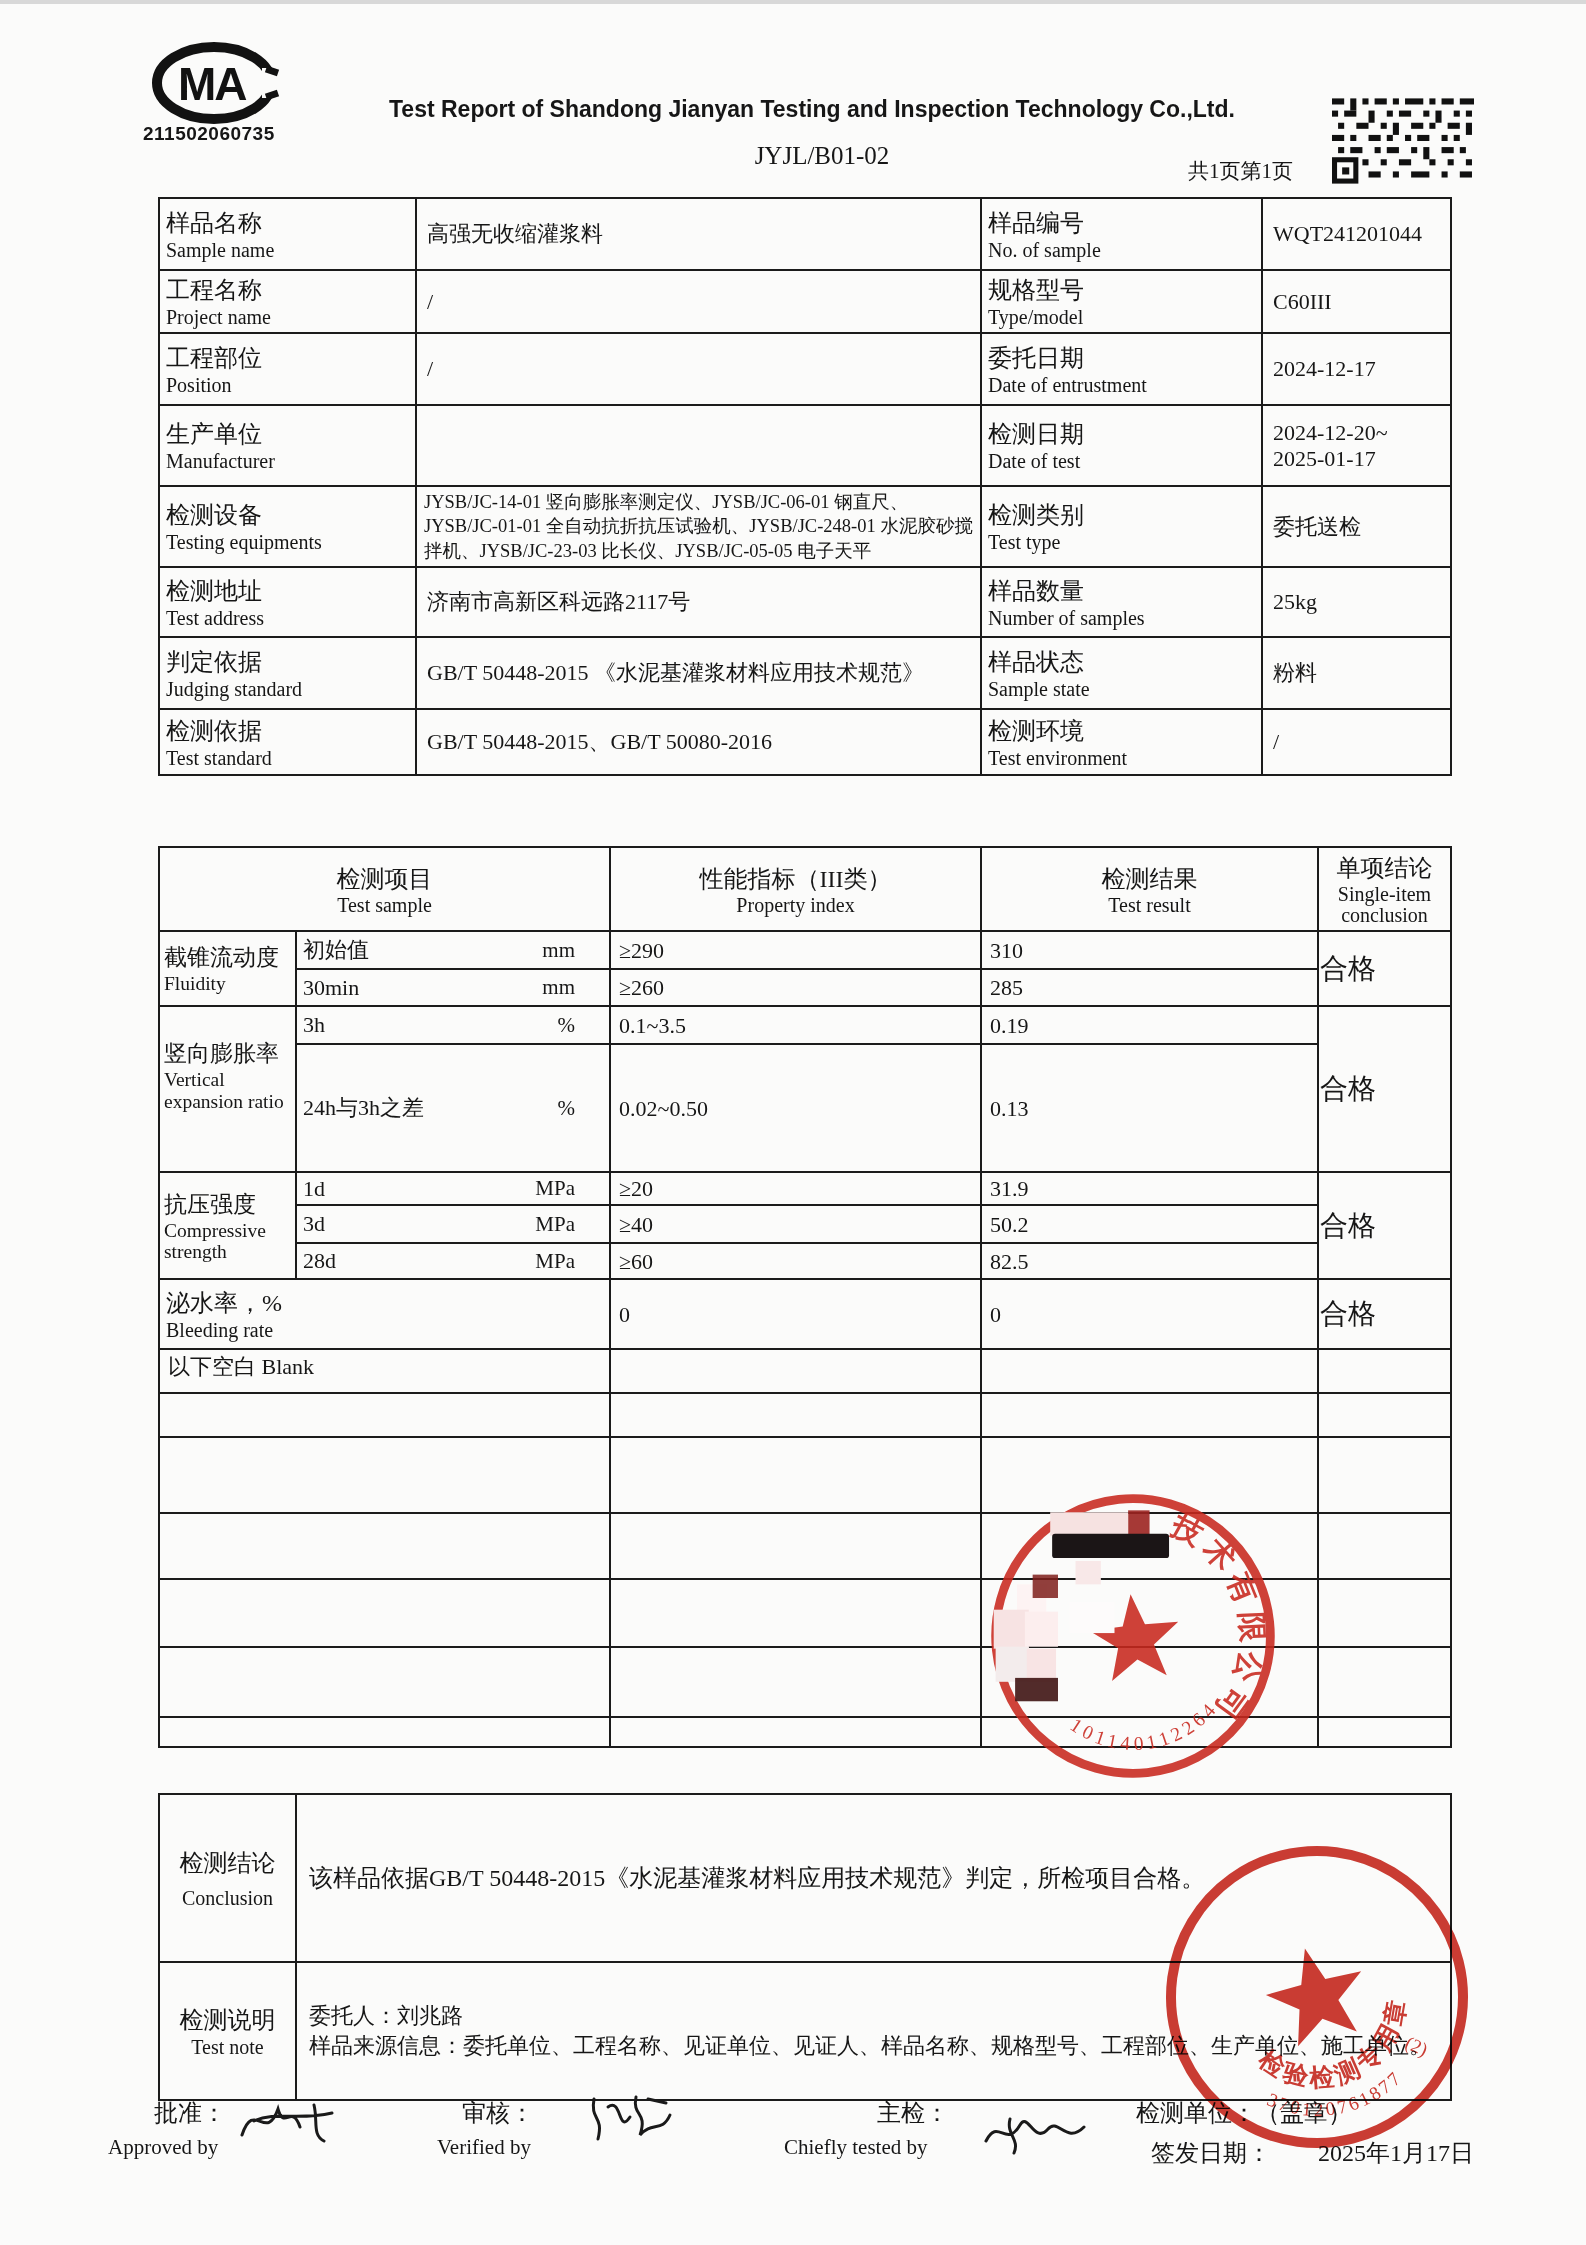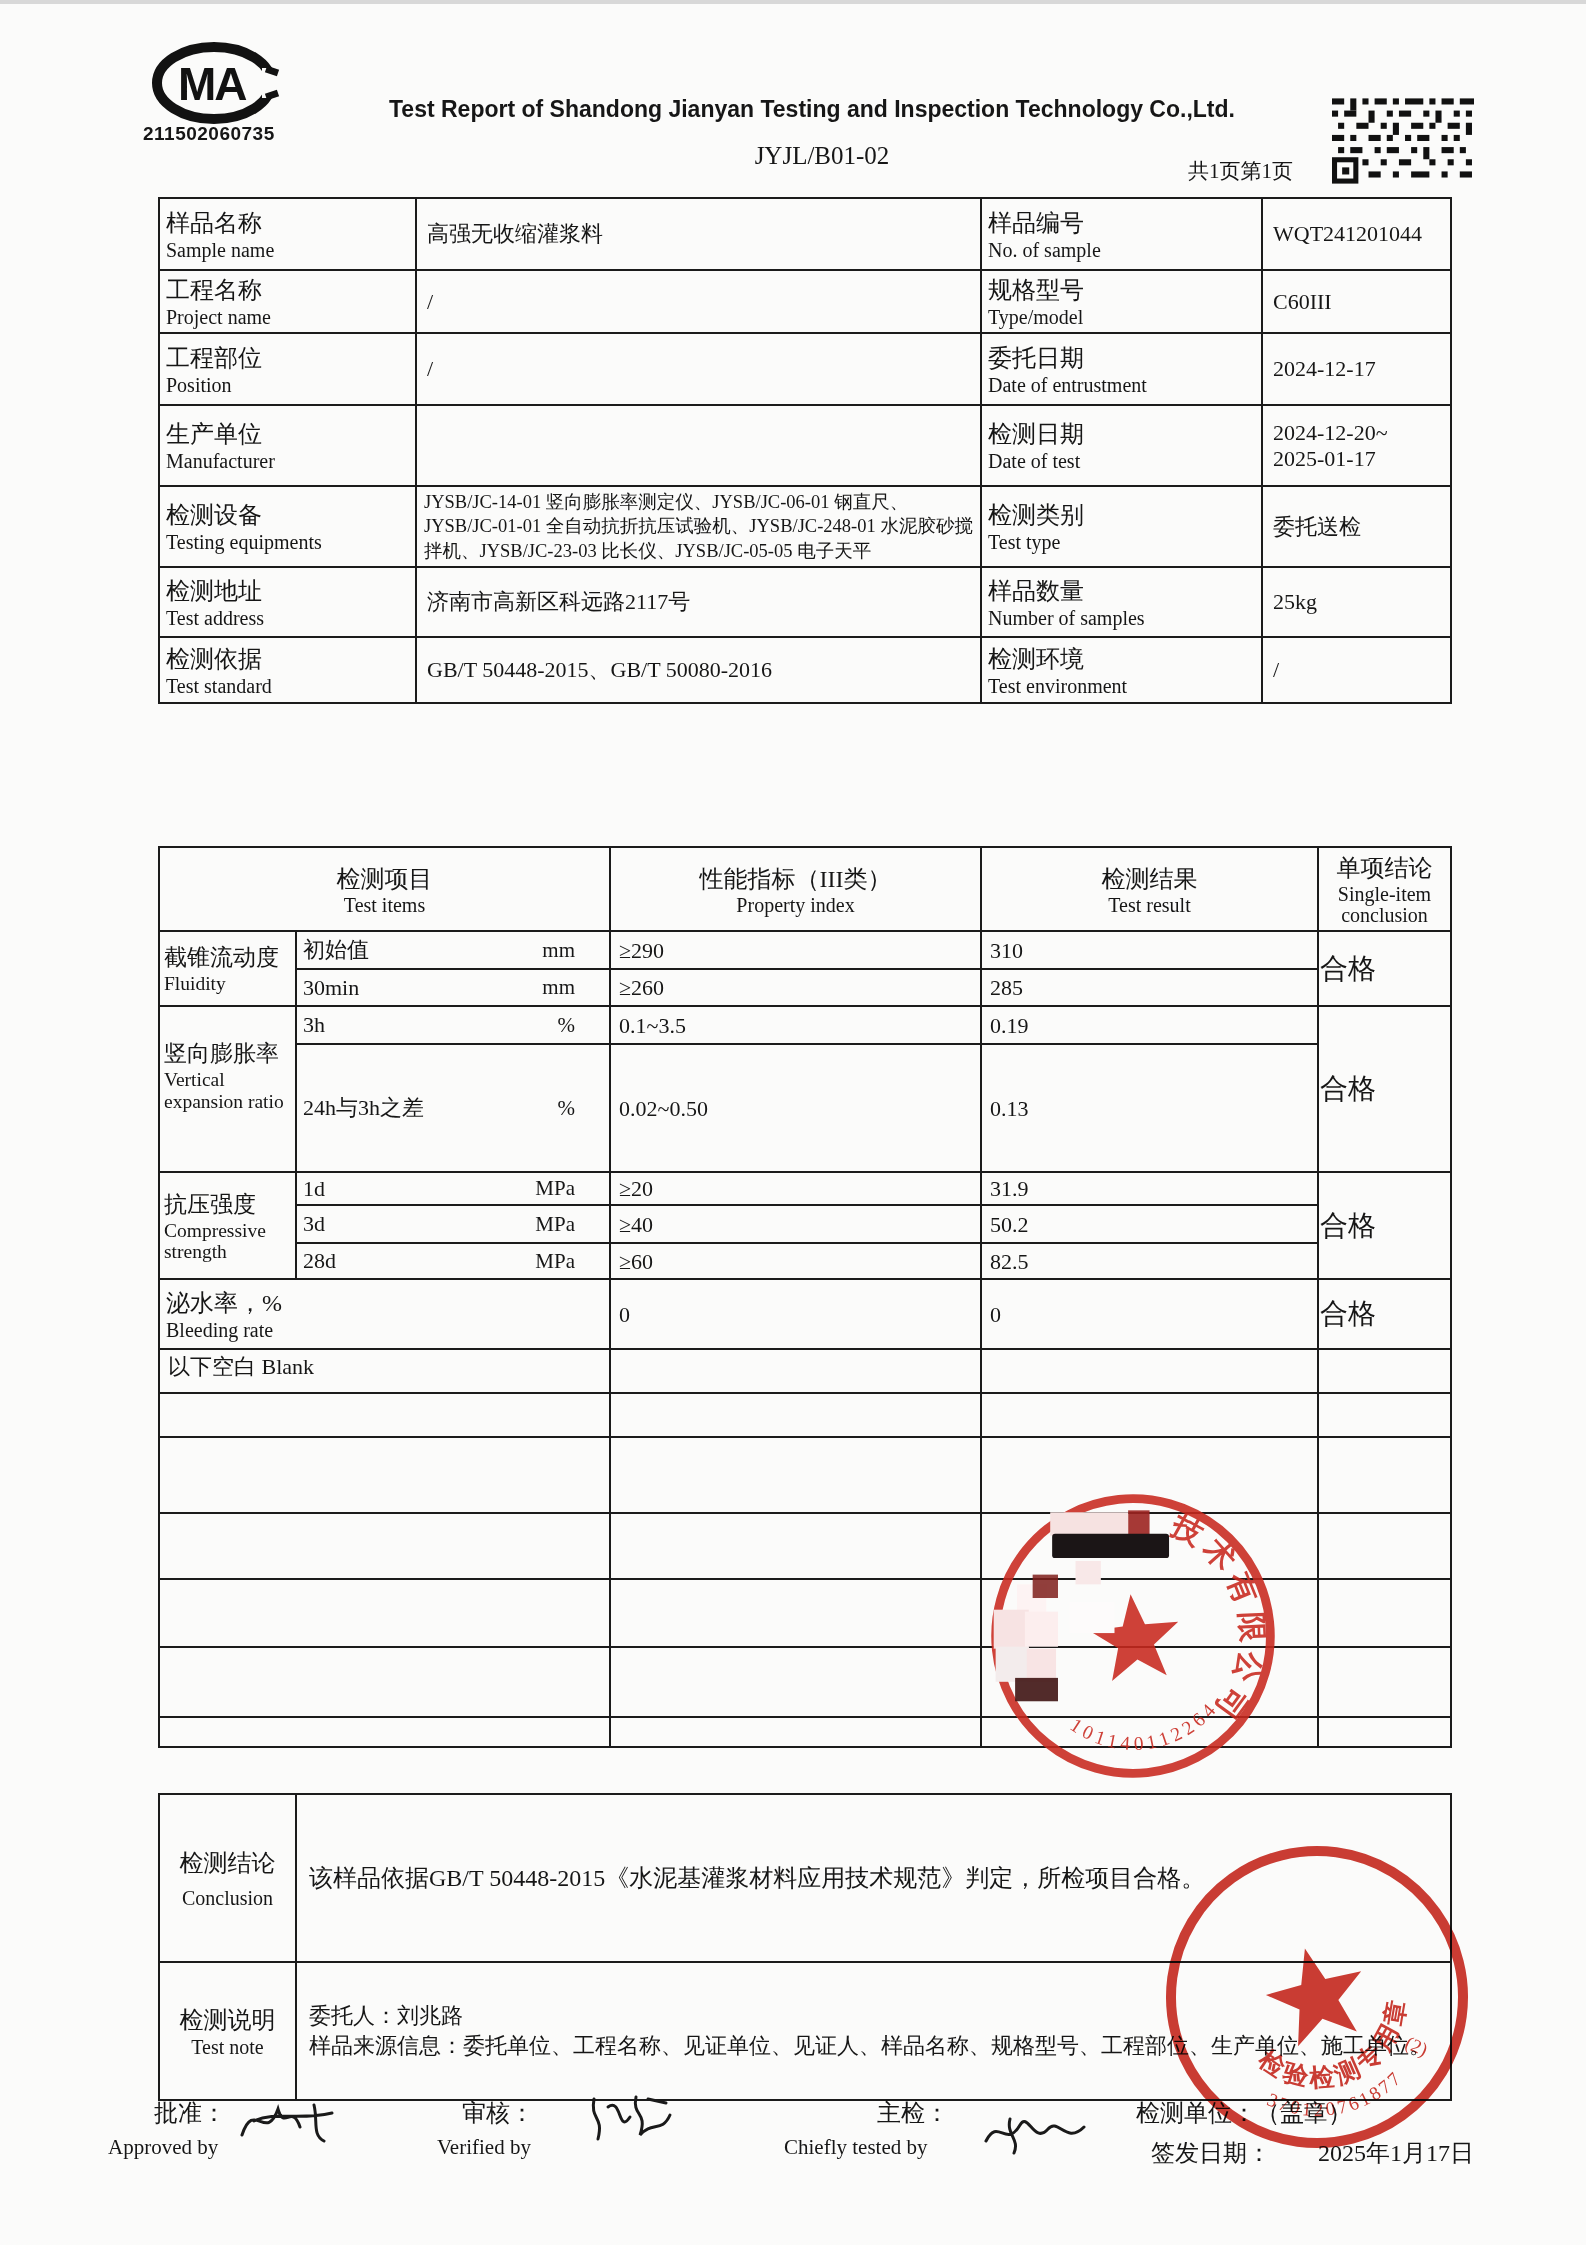--- a/index.html
+++ b/index.html
@@ -236,20 +236,36 @@
           </td>
       <td class="val">济南市高新区科远路2117号</td>
       <td class="lab">
             <div class="labflex">
               <span class="lzh">样品数量</span>
               <span class="len">Number of samples</span>
             </div>
           </td>
       <td class="val">25kg</td>
     </tr>
+    <tr style="height:72px">
+      <td class="lab">
+            <div class="labflex">
+              <span class="lzh">判定依据</span>
+              <span class="len">Judging standard</span>
+            </div>
+          </td>
+      <td class="val">GB/T 50448-2015 《水泥基灌浆材料应用技术规范》</td>
+      <td class="lab">
+            <div class="labflex">
+              <span class="lzh">样品状态</span>
+              <span class="len">Sample state</span>
+            </div>
+          </td>
+      <td class="val">粉料</td>
+    </tr>
     <tr style="height:66px">
       <td class="lab">
             <div class="labflex">
               <span class="lzh">检测依据</span>
               <span class="len">Test standard</span>
             </div>
           </td>
       <td class="val">GB/T 50448-2015、GB/T 50080-2016</td>
       <td class="lab">
             <div class="labflex">
@@ -268,21 +284,21 @@
         <col style="width:314px">
         <col style="width:371px">
         <col style="width:337px">
         <col style="width:133px">
       </colgroup>
     <tbody>
     <tr style="height:83px">
       <td class="hcell" colspan="2">
             <div class="cell-col">
               <span class="hzh">检测项目</span>
-              <span class="hen">Test items</span>
+              <span class="hen">Test sample</span>
             </div>
           </td>
       <td class="hcell">
             <div class="cell-col">
               <span class="hzh">性能指标（III类）</span>
               <span class="hen">Property index</span>
             </div>
           </td>
       <td class="hcell">
             <div class="cell-col">

